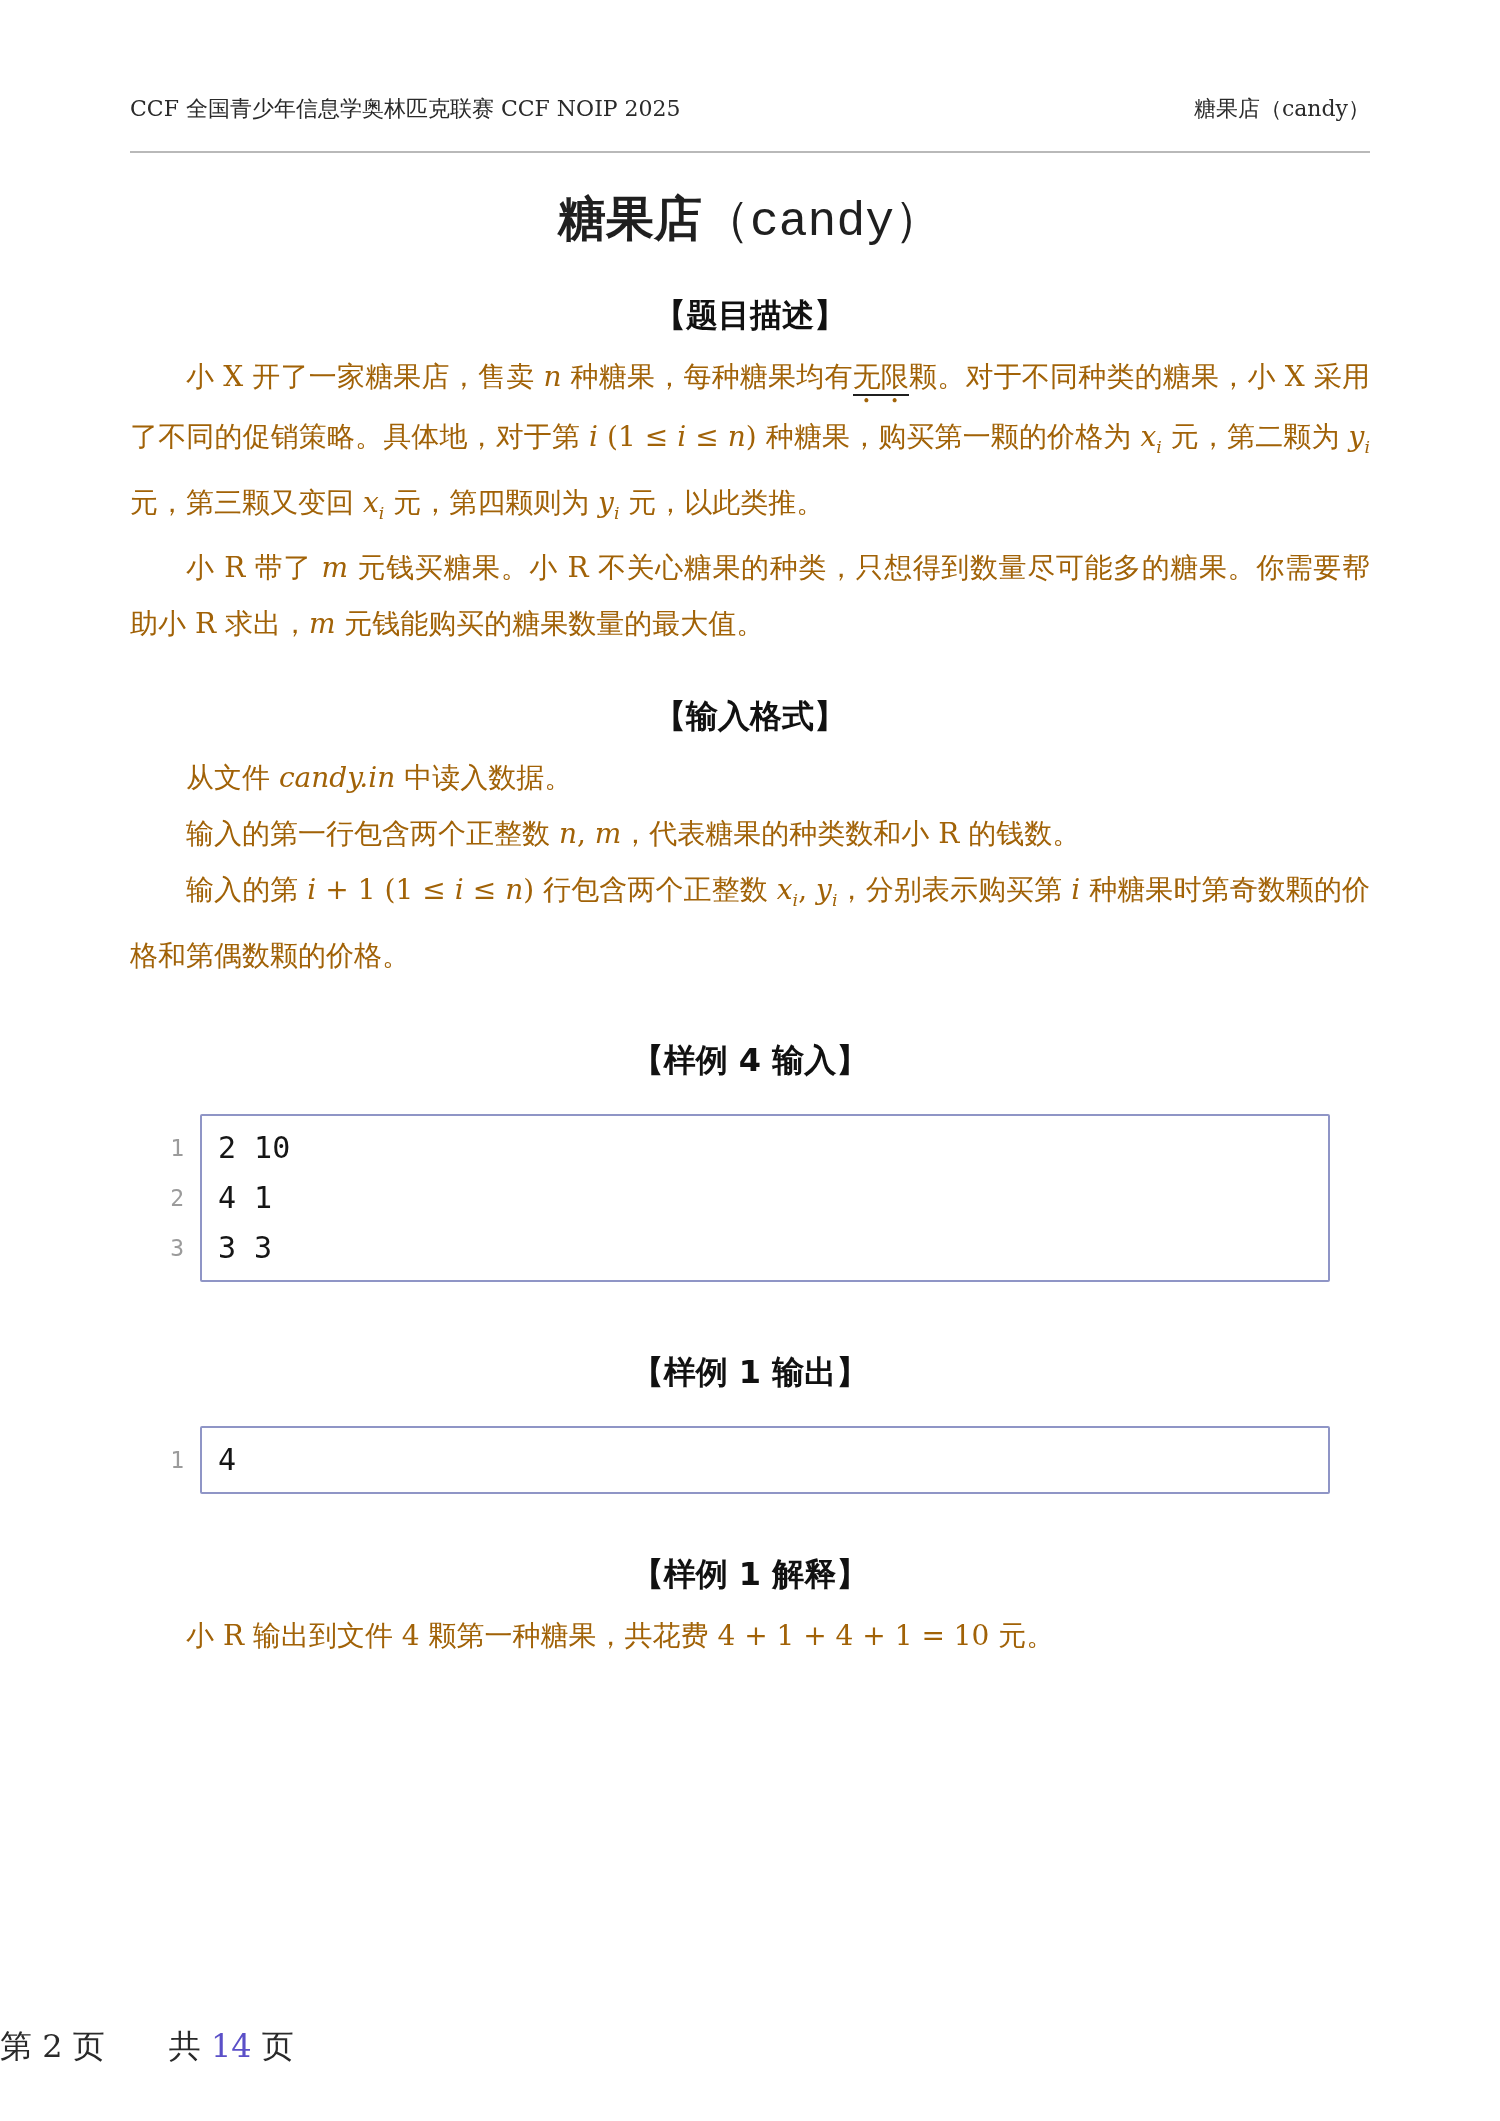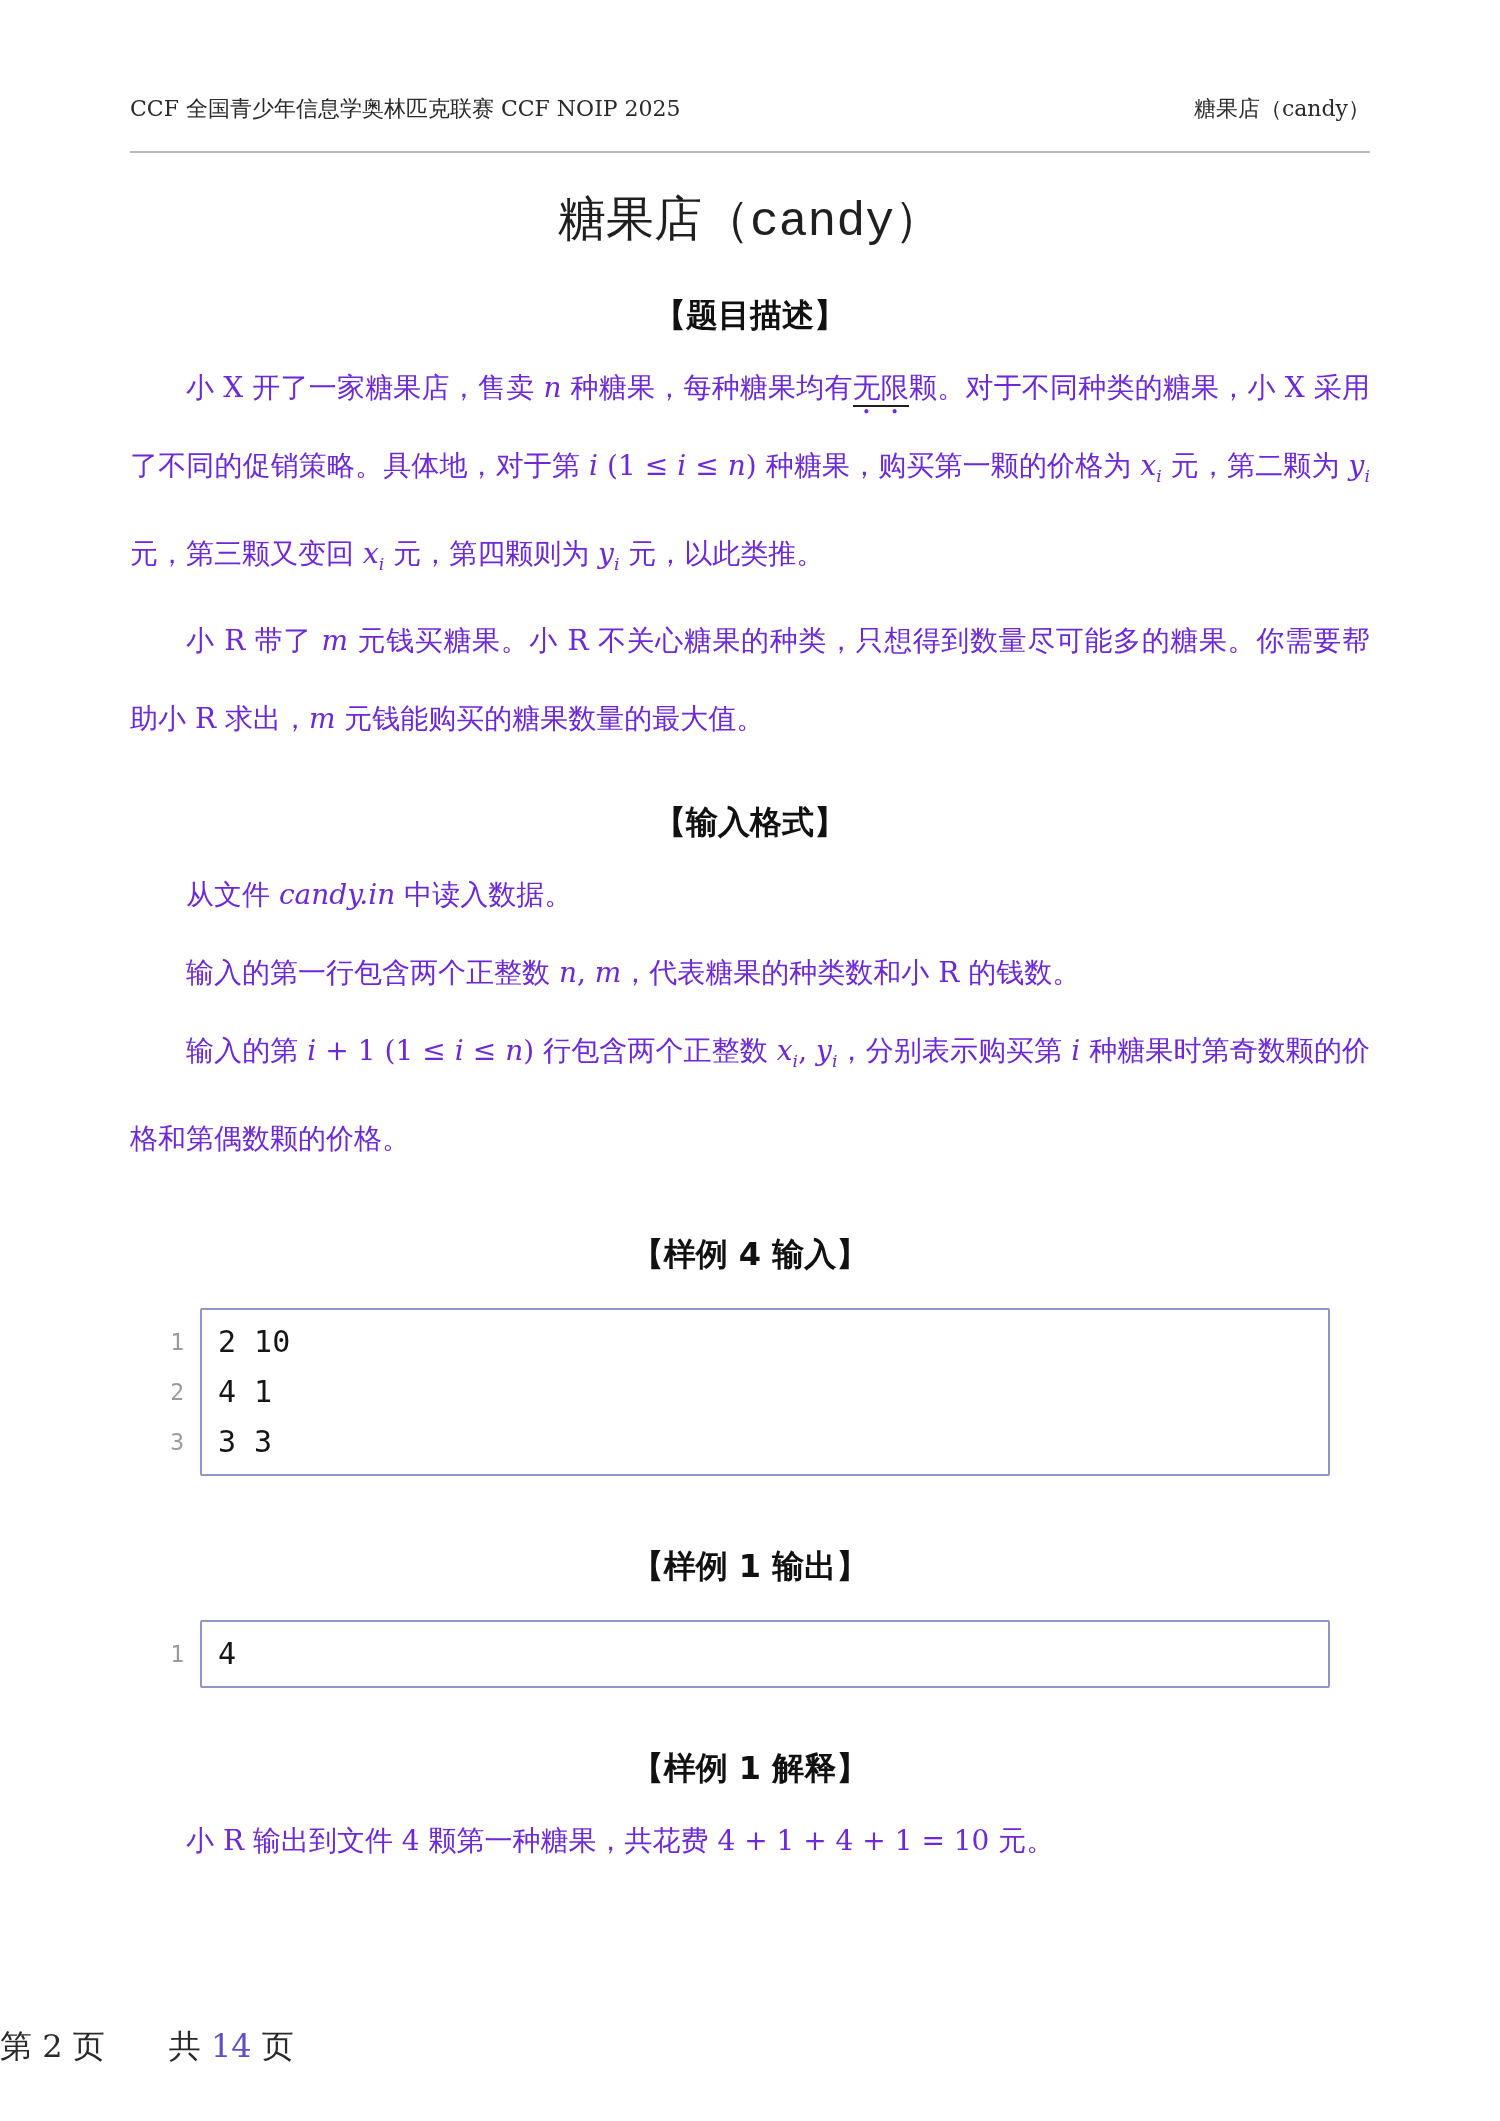--- a/index.html
+++ b/index.html
@@ -12,37 +12,37 @@
   }
   .page { padding:95px 130px 0 130px; }
 
   
   .header-bar { display:flex; justify-content:space-between; align-items:baseline;
     font-size:22px; line-height:28px; color:#2a2a2a; }
   .header-rule { border:none; border-top:2px solid #b9b9b9; margin-top:28px; }
 
   
   .page-title { text-align:center; margin-top:36px; font-size:48px; line-height:58px; }
-  .page-title .seg-t { font-family:"DejaVu Sans","Liberation Sans",sans-serif; font-weight:400; }
+  .page-title .seg-t { font-family:"DejaVu Sans","Liberation Sans",sans-serif; font-weight:700; }
   .page-title .seg-n { font-family:Liberation Mono, monospace; font-weight:400; }
 
   
   .section-heading {
     font-family:"DejaVu Sans","Liberation Sans",sans-serif;
     font-weight:700; font-size:32px; line-height:40px;
     margin-top:44px; margin-bottom:14px; color:#111;text-align:center;
   }
   .sample-section .section-heading { margin-top:56px; }
   .section-heading.out-head { margin-top:70px; }
   .section-heading.exp-head { margin-top:60px; }
 
   
   .para {
-    font-size:28px; line-height:78px; text-align:justify;
-    text-indent:2em; color:#6d28d9;
+    font-size:28px; line-height:56px; text-align:justify;
+    text-indent:2em; color:#a16207;
   }
   .seg-t  { }
   .seg-m  { font-family:"DejaVu Serif",serif; font-style:italic; }
   .seg-n  { font-family:"DejaVu Serif",serif; }
   .seg-v  { font-family:"DejaVu Serif",serif; font-style:italic; }
   .seg-v sub { font-size:0.62em; font-style:italic; }
   .seg-em { border-bottom:2px solid #1f1f1f; padding-bottom:1px;
             -webkit-text-emphasis:filled dot; -webkit-text-emphasis-position:under right;
             text-emphasis:filled dot; text-emphasis-position:under right; }
   .seg-f  { font-family:"DejaVu Serif",serif; font-weight:400; font-style:italic; }

